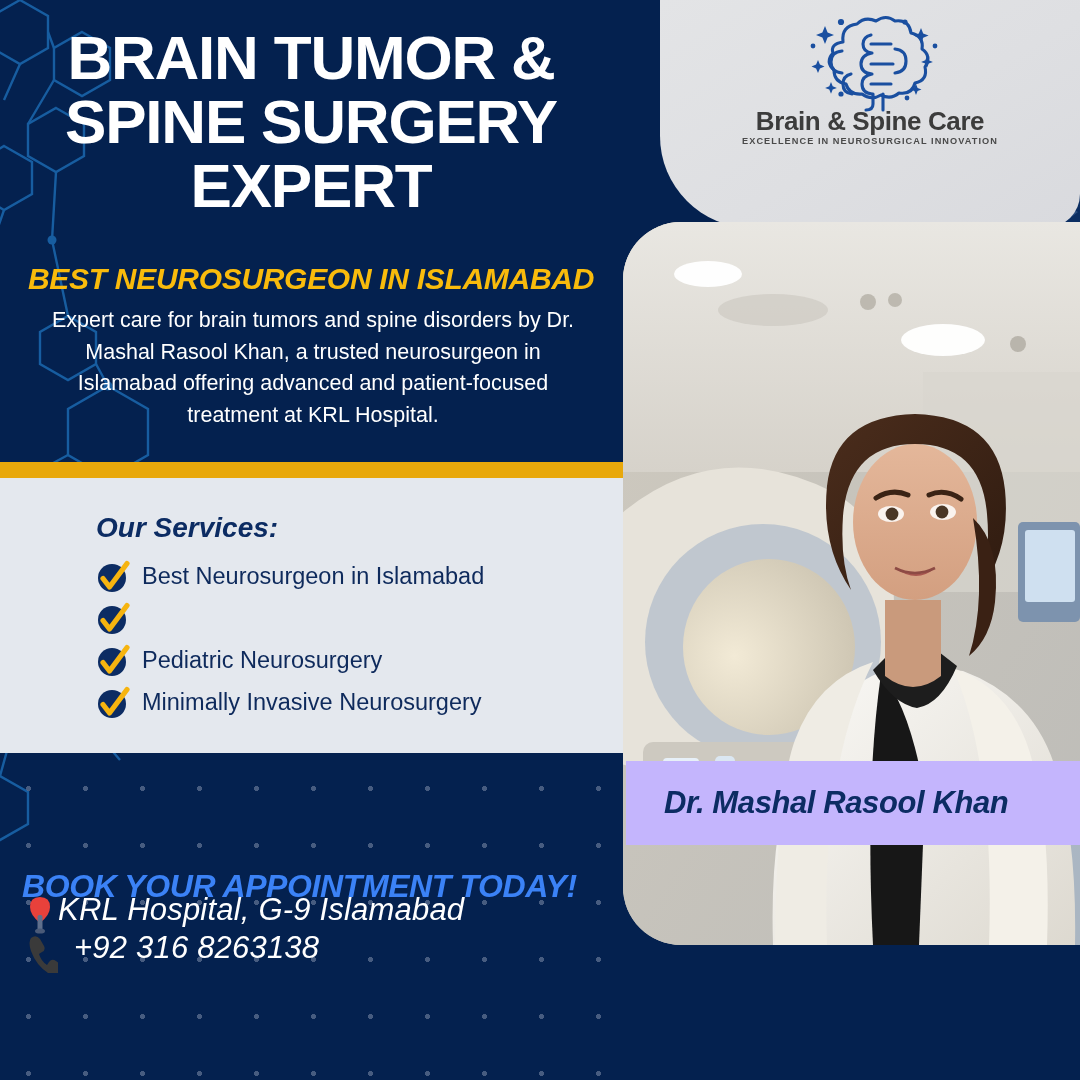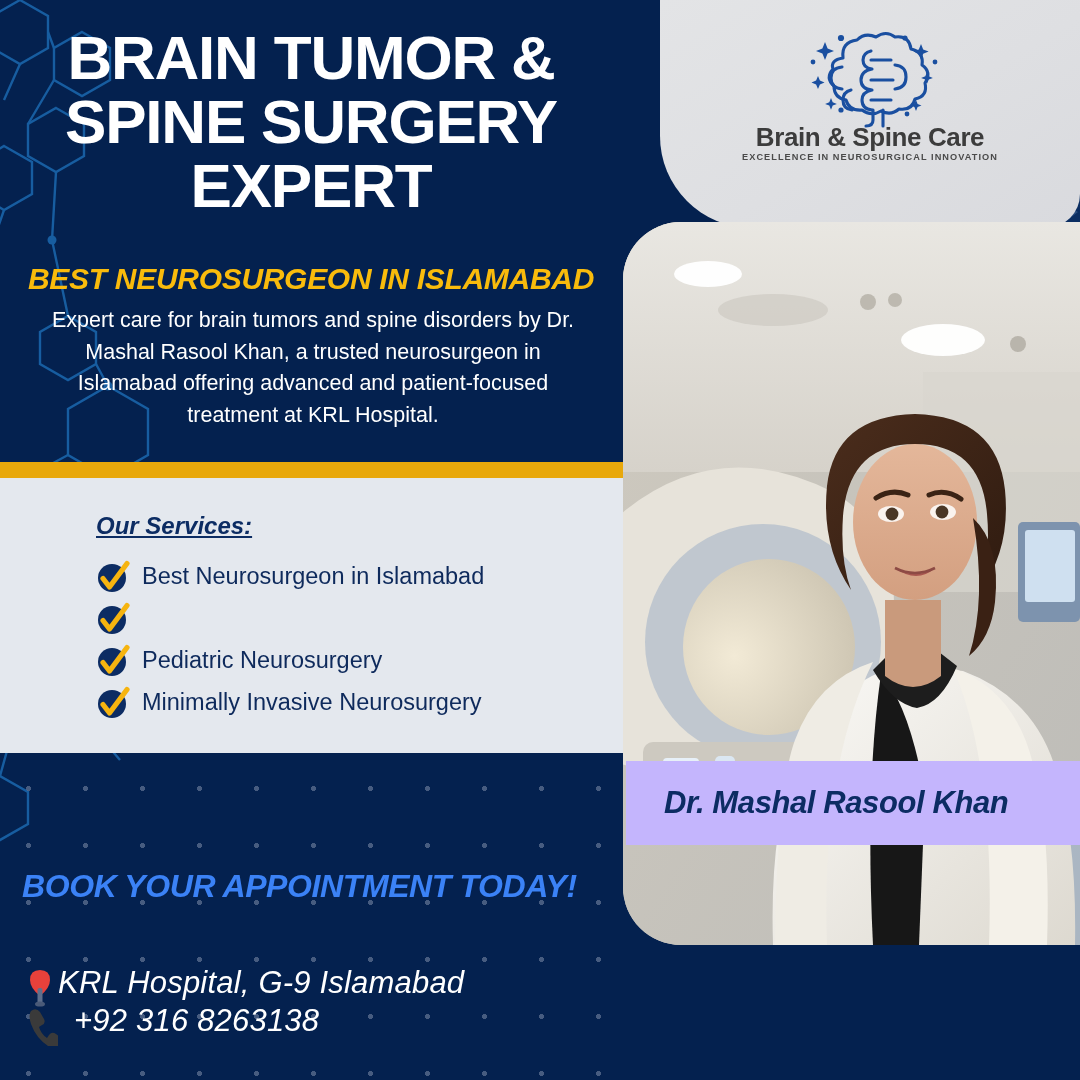--- a/index.html
+++ b/index.html
@@ -27,21 +27,21 @@
     opacity:.75; pointer-events:none;
   }
 
   
   .logo-panel {
     position:absolute; left:660px; top:0; width:420px; height:228px;
     background:linear-gradient(150deg,#e3e4e6 0%,#dedfe2 55%,#d9dade 100%);
     border-bottom-left-radius:92px;
     border-bottom-right-radius:34px;
     display:flex; flex-direction:column; align-items:center; justify-content:flex-start;
-    padding-top:24px; overflow:hidden;
+    padding-top:8px; overflow:hidden;
   }
   .logo-mark { width:170px; height:104px; }
   .logo-name {
     font-size:26px; font-weight:bold; color:#3c3c3c; letter-spacing:-.4px;
     line-height:1; margin-top:-4px;
   }
   .logo-tag {
     font-size:9.2px; font-weight:bold; color:#4a4a4a; letter-spacing:1.05px;
     margin-top:2px;
   }
@@ -66,21 +66,21 @@
   }
 
   
   .gold-divider { position:absolute; left:0; top:462px; width:623px; height:16px; background:#e8a80b; }
   .services-panel {
     position:absolute; left:0; top:478px; width:623px; height:275px;
     background:#e4e8ee;
   }
   .services-title {
     position:absolute; left:96px; top:512px;
-    font-size:24px; font-weight:bold; font-style:italic; color:#0c2c63;text-decoration:underline;
+    font-size:28px; font-weight:bold; font-style:italic; color:#0c2c63;
   }
   .svc-list { position:absolute; left:96px; top:556px; width:520px; }
   .svc-row { display:flex; align-items:center; height:42px; margin-bottom:0px; }
   .svc-ico { width:34px; height:34px; flex:0 0 34px; margin-right:12px; }
   .svc-text { font-size:23.5px; color:#0e2a5c; line-height:1; }
 
   
   .photo {
     position:absolute; left:623px; top:222px; width:457px; height:723px;
     border-top-left-radius:58px; border-bottom-left-radius:58px;
@@ -98,21 +98,21 @@
     font-size:31px; font-weight:bold; font-style:italic; color:#0c2c63;
     margin-left:38px; letter-spacing:-.4px;
   }
 
   
   .cta {
     position:absolute; left:22px; top:868px;
     font-size:32px; font-weight:bold; font-style:italic; color:#3b82f6;
     letter-spacing:-.4px;
   }
-  .contact-block { position:absolute; left:22px; top:966px;text-align:right; }
+  .contact-block { position:absolute; left:22px; top:893px;text-align:right; }
   .contact-row { display:flex; align-items:flex-start; }
   .contact-ico { width:36px; height:42px; flex:0 0 36px; }
   .contact-txt {
     font-size:31px; color:#ffffff; font-style:italic; line-height:1.08;
     font-weight:400; letter-spacing:.2px;
   }
   .row-phone { margin-top:-4px; }
   .row-phone .contact-txt { margin-left:16px; }
 </style>
 </head>

